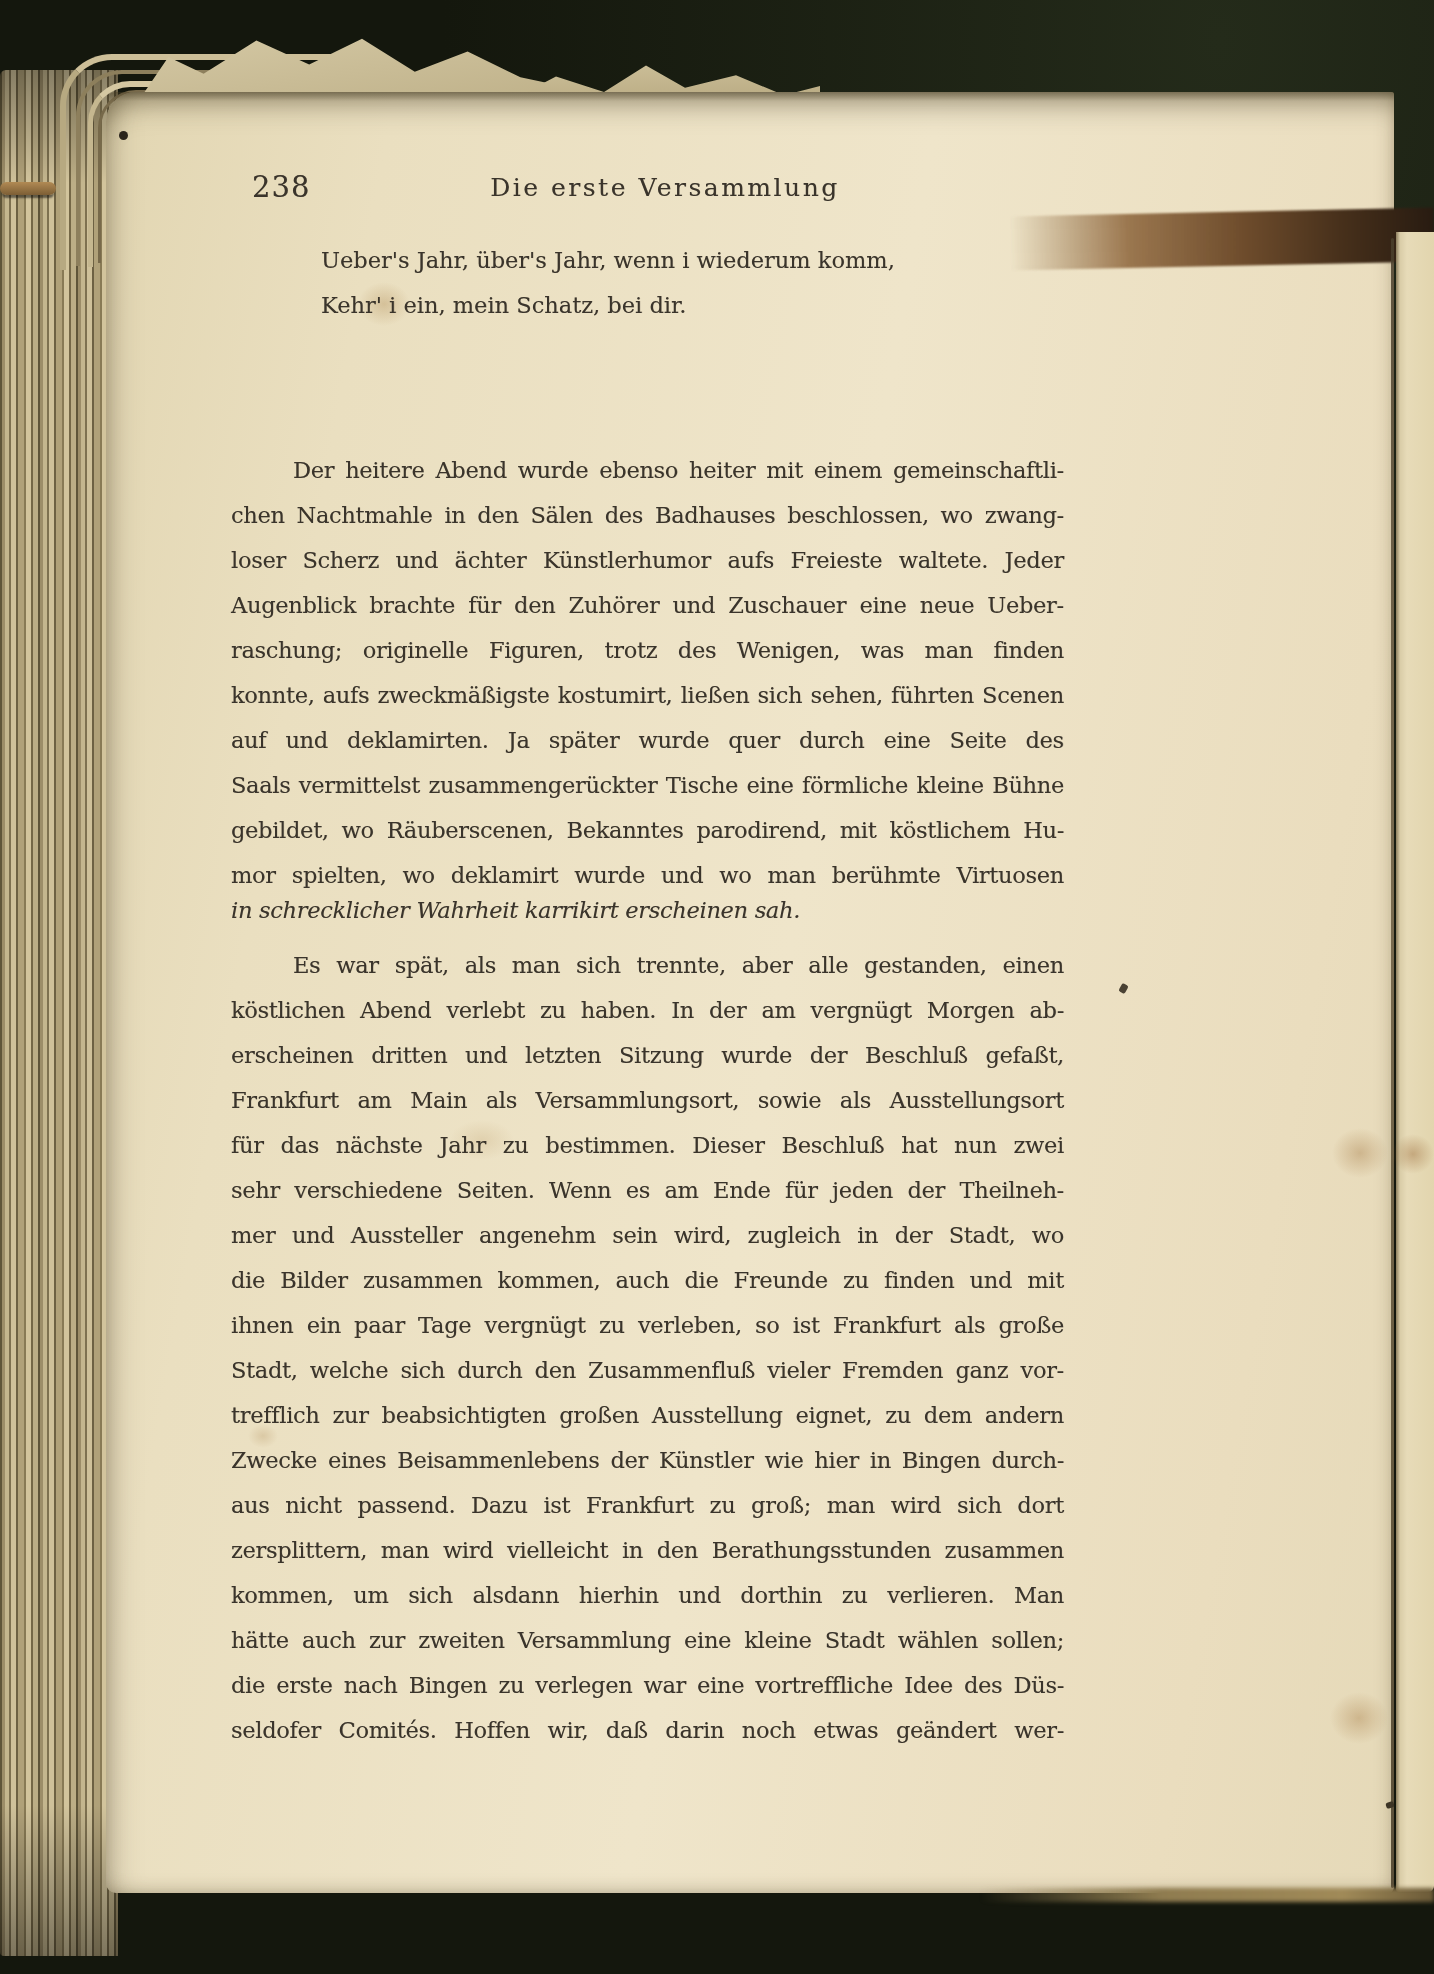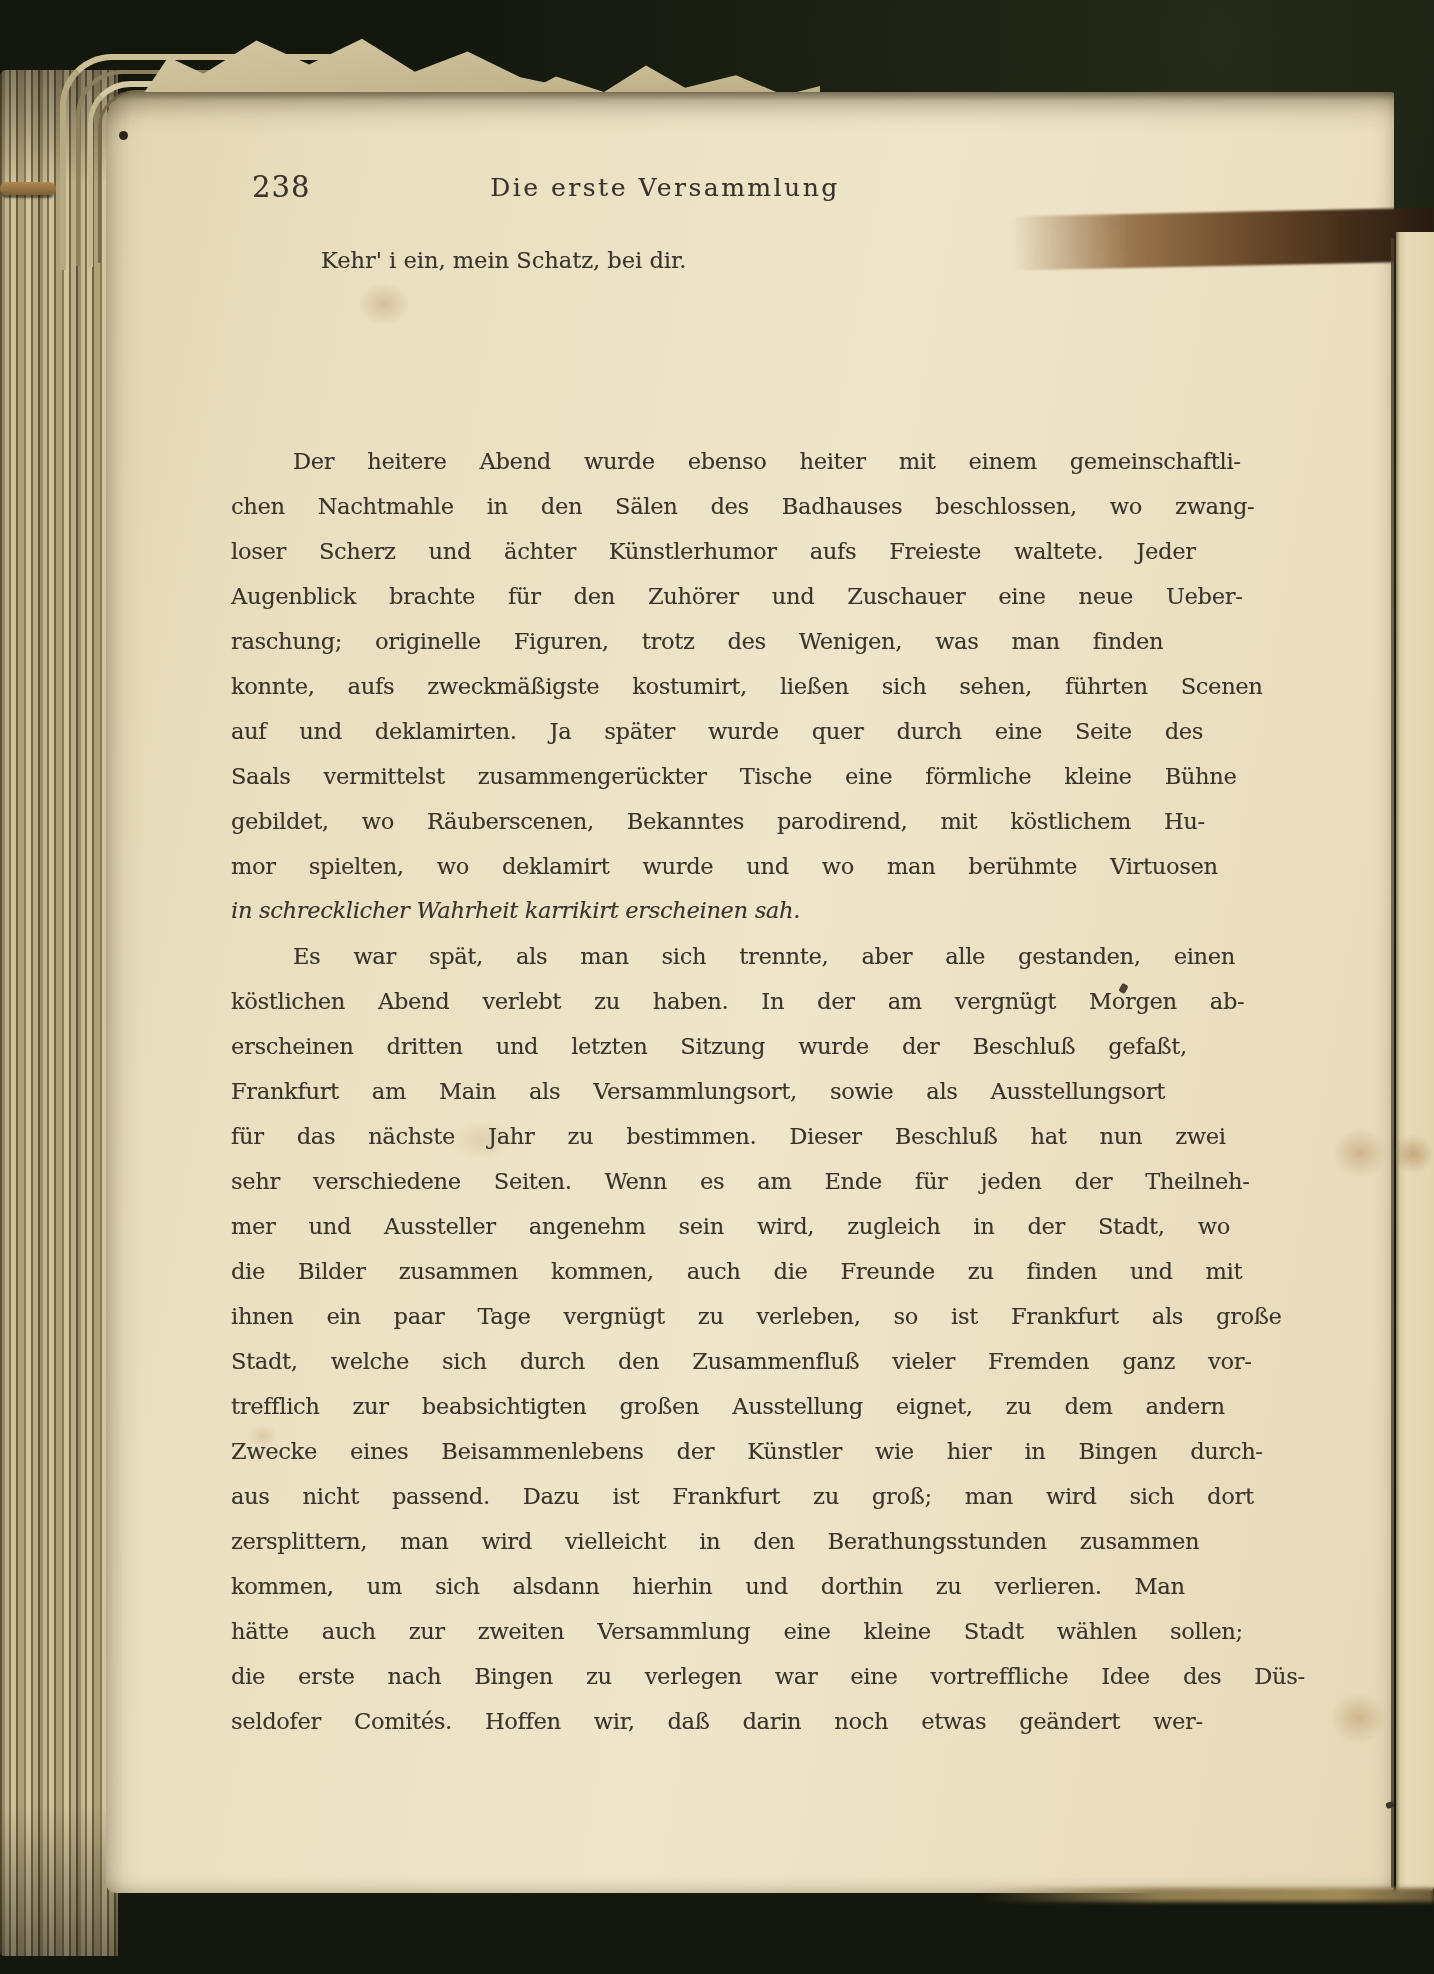--- a/index.html
+++ b/index.html
@@ -83,21 +83,21 @@
   .speck2{position:absolute;left:1386px;top:1802px;width:8px;height:6px;background:#3c3425;border-radius:2px;transform:rotate(-18deg);}
   
   .header-row{position:absolute;left:231px;top:164px;width:832px;height:45px;color:var(--ink);}
   .pagenum{position:absolute;left:4px;top:6px;font-size:29px;letter-spacing:1px;margin-left:17px;}
   .running-head{position:absolute;left:18px;top:9px;width:100%;text-align:center;font-size:25px;letter-spacing:2.5px;}
   .poem{position:absolute;left:321px;top:238px;width:720px;font-size:22.5px;line-height:45px;
     color:var(--ink);white-space:pre;}
   .poem-line{height:45px;}
   .body-text{position:absolute;left:231px;top:438px;width:833px;color:var(--ink);
     font-size:22.5px;letter-spacing:-0.3px;}
-  .line{height:45px;display:flex;justify-content:space-between;align-items:center;gap:33px;}
+  .line{height:45px;display:flex;justify-content:space-between;align-items:flex-end;}
   .line.indent{padding-left:62px;}
   .line.no-just{display:block;line-height:45px;font-style:italic;}
   .header-row,.poem,.body-text{text-shadow:0.3px 0.3px 0 rgba(58,52,43,.35);}
 </style>
 </head>
 <body>
 
 <div class="spine"></div>
 <div class="arc arc1"></div>
 <div class="arc arc2"></div>
@@ -121,21 +121,21 @@
 <div class="stain s6"></div>
 <div class="dot"></div>
 <div class="speck1"></div>
 <div class="speck2"></div>
 
 <div class="header-row">
   <span class="pagenum">238</span>
   <span class="running-head">Die erste Versammlung</span>
 </div>
 
-<div class="poem"><div class="poem-line">Kehr' i ein, mein Schatz, bei dir.</div></div>
+<div class="poem"><div class="poem-line">Ueber's Jahr, über's Jahr, wenn i wiederum komm,</div><div class="poem-line">Kehr' i ein, mein Schatz, bei dir.</div></div>
 
 <div class="body-text">
     <div class="line indent">
       <span>Der</span>
       <span>heitere</span>
       <span>Abend</span>
       <span>wurde</span>
       <span>ebenso</span>
       <span>heiter</span>
       <span>mit</span>

